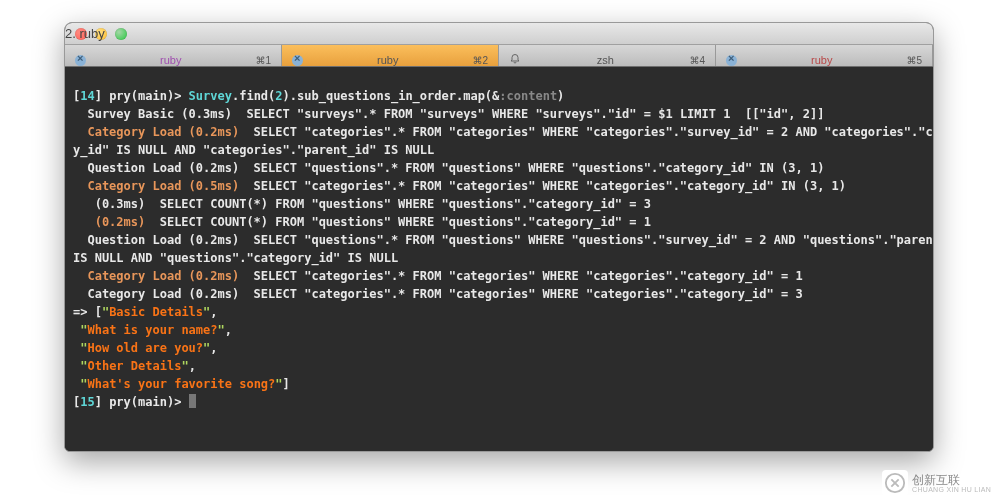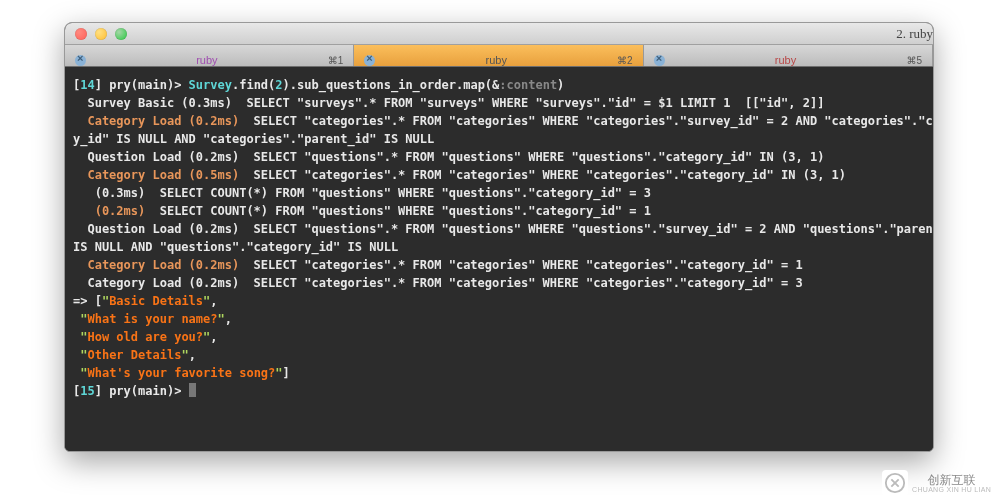--- a/index.html
+++ b/index.html
@@ -4,41 +4,41 @@
 <style>
 * { margin: 0; padding: 0; box-sizing: border-box; }
 body { width: 999px; height: 504px; position: relative; background: #fff; font-family: -apple-system, BlinkMacSystemFont, sans-serif; }
 .window { position: absolute; top: 22px; left: 64px; width: 870px; height: 430px; background: #2c2c2c; border-radius: 8px 8px 6px 6px; box-shadow: 0 10px 30px rgba(0,0,0,0.35); overflow: hidden; border: 1px solid #999; }
 .titlebar { height: 22px; background: linear-gradient(#e8e8e8, #cfcfcf); border-bottom: 1px solid #a0a0a0; display: flex; align-items: center; position: relative; }
 .traffic { display: flex; gap: 8px; padding-left: 10px; }
 .traffic span { width: 12px; height: 12px; border-radius: 50%; display: block; box-shadow: inset 0 0 1px rgba(0,0,0,0.3); }
 .traffic .red { background: radial-gradient(circle at 4px 4px,#ff8a80,#ff5f57); }
 .traffic .yellow { background: radial-gradient(circle at 4px 4px,#ffe082,#ffbd2e); }
 .traffic .green { background: radial-gradient(circle at 4px 4px,#a5d6a7,#28c940); }
-.titlebar .title { position: absolute; left: 0; right: 0; text-align: right; font-size: 13px; color: #444; font-family: Liberation Serif, serif; }
+.titlebar .title { position: absolute; left: 0; right: 0; text-align: left; font-size: 13px; color: #444; }
 .tabs { height: 22px; background: linear-gradient(#d7d7d7,#bcbcbc); display: flex; border-bottom: 1px solid #6e6e6e; }
 .tab { flex: 1; display: flex; align-items: flex-end; justify-content: space-between; padding: 0 10px; font-size: 11px; border-right: 1px solid #999; position: relative; }
 .tab .close { width: 11px; height: 11px; border-radius: 50%; background: #8ab2d6; display: inline-block; position: relative; }
 .tab .close::before { content: "×"; color: #3e5e7a; position: absolute; top: -3px; left: 2px; font-size: 11px; font-weight: bold; }
 .tab .label { flex: 1; text-align: center; color: #555; }
 .tab .shortcut { color: #555; font-size: 10px; }
 .tab.active { background: linear-gradient(#fbbf5c,#e8a03d); }
 .tab .label.ruby-red { color: #b94848; }
 .tab .label.ruby-purple { color: #a04fb0; }
 .tab .bell { width: 12px; height: 12px; color: #666; }
-.terminal { background: #2c2c2c; padding: 9px 8px; font-family: Menlo, Monaco, Consolas, monospace; font-size: 12px; font-weight: bold; line-height: 18px; color: #e8e8e8; height: calc(100% - 44px); overflow: hidden; }
+.terminal { background: #2c2c2c; padding: 20px 8px; font-family: Menlo, Monaco, Consolas, monospace; font-size: 12px; font-weight: bold; line-height: 18px; color: #e8e8e8; height: calc(100% - 44px); overflow: hidden; }
 .term-line { white-space: pre; }
 .cyan { color: #5fd7d7; }
 .orange { color: #e8965a; }
 .lime { color: #afd75f; }
 .yellowish { color: #f97316; }
 .gray { color: #888; }
 .white { color: #e8e8e8; }
 .cursor { display: inline-block; width: 7px; height: 14px; background: #777; vertical-align: -2px; }
-.watermark { position: absolute; right: 8px; bottom: 8px; display: flex; align-items: center; gap: 4px; font-size: 11px; color: #9e9e9e; font-family: "PingFang SC","Microsoft YaHei",sans-serif; text-align: center; }
+.watermark { position: absolute; right: 8px; bottom: 8px; display: flex; align-items: center; gap: 4px; font-size: 11px; color: #9e9e9e; font-family: "PingFang SC","Microsoft YaHei",sans-serif; }
 .watermark .logo { width: 26px; height: 26px; display: flex; align-items: center; justify-content: center; background: #fff; border-radius: 4px; }
 .watermark .logotxt { display:flex; flex-direction:column; line-height:1; }
 .watermark .logotxt .big { font-size: 12px; color:#888; }
 .watermark .logotxt .small { font-size: 7px; color:#bbb; letter-spacing:0.3px; }
 </style>
 </head>
 <body>
 
 <div class="window">
   <div class="titlebar">
@@ -52,20 +52,27 @@
   <div class="tabs">
       <div class="tab">
         <span class="close"></span>
         <span class="label ruby-purple">ruby</span>
         <span class="shortcut">⌘1</span>
       </div>
       <div class="tab active">
         <span class="close"></span>
         <span class="label ">ruby</span>
         <span class="shortcut">⌘2</span>
+      </div>
+      <div class="tab">
+        <span><svg class="bell" viewBox="0 0 24 24">
+            <path fill="none" stroke="#666" stroke-width="2" d="M18 16v-5a6 6 0 10-12 0v5l-2 2h16l-2-2zM10 20a2 2 0 004 0"></path>
+          </svg></span>
+        <span class="label ">zsh</span>
+        <span class="shortcut">⌘4</span>
       </div>
       <div class="tab">
         <span class="close"></span>
         <span class="label ruby-red">ruby</span>
         <span class="shortcut">⌘5</span>
       </div>
     </div>
   <div class="terminal">
       <div class="term-line"><span class="white">[</span><span class="cyan">14</span><span class="white">] pry(main)&gt; </span><span class="cyan">Survey</span><span class="white">.find(</span><span class="cyan">2</span><span class="white">).sub_questions_in_order.map(&amp;</span><span class="gray">:content</span><span class="white">)</span></div>
       <div class="term-line"><span class="white">  Survey Basic (0.3ms)</span><span class="white">  SELECT "surveys".* FROM "surveys" WHERE "surveys"."id" = $1 LIMIT 1  [["id", 2]]</span></div>

